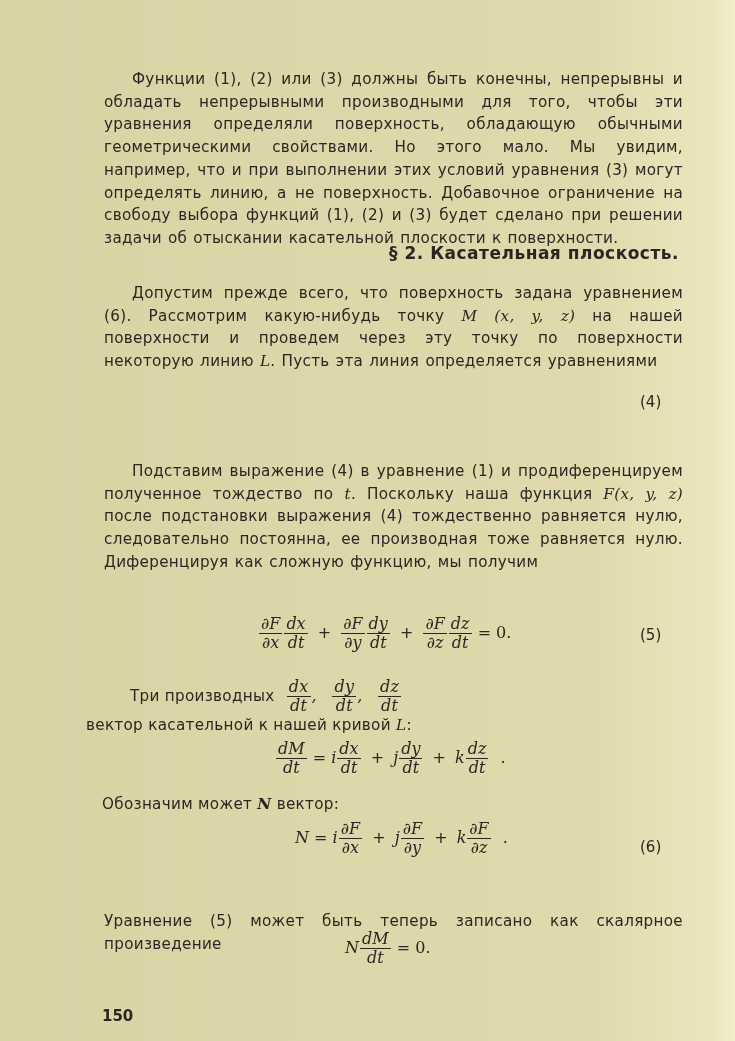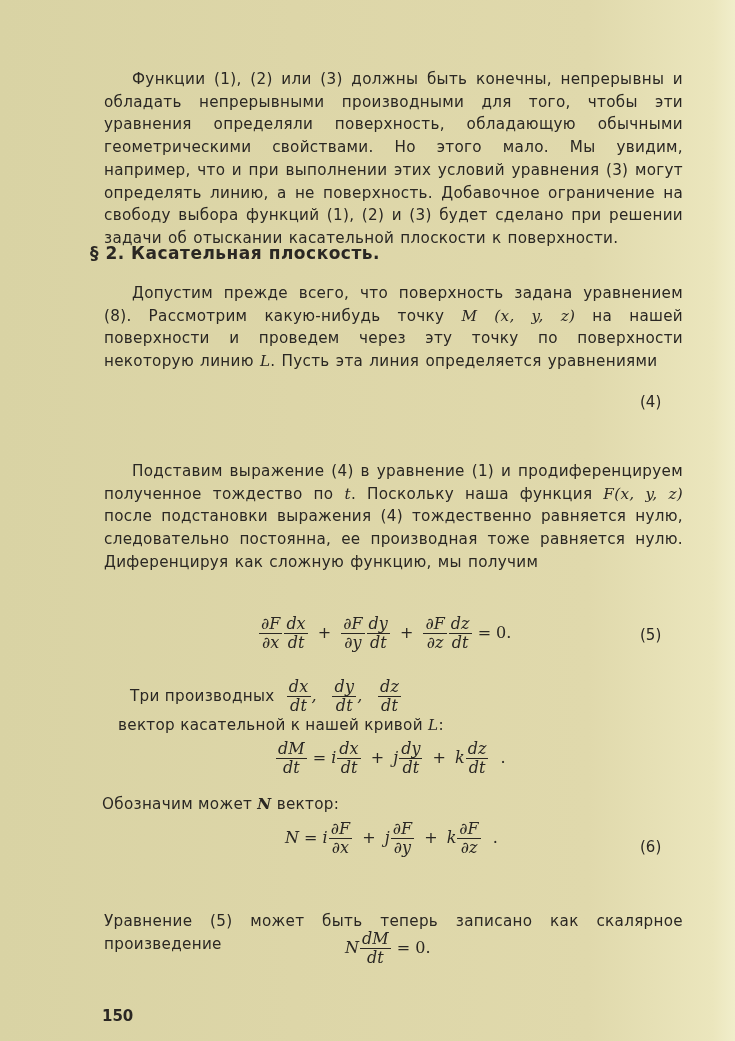--- a/index.html
+++ b/index.html
@@ -18,22 +18,22 @@
     font-family: "DejaVu Sans", sans-serif;
     font-size: 15.2px;
     line-height: 22.7px;
     text-align: justify;
     letter-spacing: 0.3px;
     word-spacing: 1px;
   }
   .text-block p { margin: 2px; text-indent: 28px; }
   .text-block p.noindent { text-indent: 0; }
   .heading {
-    position: absolute; left: 90px; width: 583px; top: 243px;
-    text-align: left;
+    position: absolute; left: 96px; width: 583px; top: 243px;
+    text-align: right;
     font-family: "DejaVu Sans", sans-serif;
     font-weight: bold;
     font-size: 17px;
     letter-spacing: 0.5px;
   }
   .it { font-family: "DejaVu Serif", serif; font-style: italic; }
   .formula {
     position: absolute;
     font-family: "DejaVu Serif", serif;
     font-style: italic;
@@ -61,21 +61,21 @@
 
 <div class="page">
 
   <div class="text-block" style="top:66px;">
     <p>Функции (1), (2) или (3) должны быть конечны, непрерывны и обладать непрерывными производными для того, чтобы эти уравнения определяли поверхность, обладающую обычными геометрическими свойствами. Но этого мало. Мы увидим, например, что и при выполнении этих условий уравнения (3) могут определять линию, а не поверхность. Добавочное ограничение на свободу выбора функций (1), (2) и (3) будет сделано при решении задачи об отыскании касательной плоскости к поверхности.</p>
   </div>
 
   <div class="heading">§ 2. Касательная плоскость.</div>
 
   <div class="text-block" style="top:280px;">
-    <p><span>Допустим прежде всего, что поверхность задана уравнением (8). Рассмотрим какую-нибудь точку </span><span class="it">M (x, y, z)</span><span> на нашей поверхности и проведем через эту точку по поверхности некоторую линию </span><span class="it">L</span><span>. Пусть эта линия определяется уравнениями</span></p>
+    <p><span>Допустим прежде всего, что поверхность задана уравнением (6). Рассмотрим какую-нибудь точку </span><span class="it">M (x, y, z)</span><span> на нашей поверхности и проведем через эту точку по поверхности некоторую линию </span><span class="it">L</span><span>. Пусть эта линия определяется уравнениями</span></p>
   </div>
 
   <div class="eqnum" style="top:393px;">(4)</div>
 
   <div class="text-block" style="top:458px;">
     <p><span>Подставим выражение (4) в уравнение (1) и продиференцируем полученное тождество по </span><span class="it">t</span><span>. Поскольку наша функция </span><span class="it">F(x, y, z)</span><span> после подстановки выражения (4) тождественно равняется нулю, следовательно постоянна, ее производная тоже равняется нулю. Диференцируя как сложную функцию, мы получим</span></p>
   </div>
 
   <div class="formula" style="left:258px; top:615px;">
     <span class="frac">
@@ -115,21 +115,21 @@
       <span class="frac" style="margin-left:10px;">
           <span class="num">dy</span>
           <span class="den">dt</span>
         </span>,
       <span class="frac" style="margin-left:10px;">
           <span class="num">dz</span>
           <span class="den">dt</span>
         </span>
     </span>
   </div>
-  <div style="position:absolute; left:118px; top:716px; font-family:'DejaVu Sans',sans-serif; font-size:15.2px; letter-spacing:0.3px; white-space:nowrap;">
+  <div style="position:absolute; left:86px; top:716px; font-family:'DejaVu Sans',sans-serif; font-size:15.2px; letter-spacing:0.3px; white-space:nowrap;">
     <span>вектор касательной к нашей кривой </span><span class="it">L</span><span>:</span>
   </div>
 
   <div class="formula" style="left:275px; top:740px;">
     <span class="frac">
         <span class="num">dM</span>
         <span class="den">dt</span>
       </span>
     <span class="up">=</span>
     <span>i</span><span class="frac">
@@ -146,21 +146,21 @@
         <span class="num">dz</span>
         <span class="den">dt</span>
       </span>
     <span class="up" style="margin-left:6px;">.</span>
   </div>
 
   <div style="position:absolute; left:102px; top:795px; font-family:'DejaVu Sans',sans-serif; font-size:15.2px; letter-spacing:0.3px; white-space:nowrap;">
     <span>Обозначим может </span><span class="it" style="font-weight:bold;">N</span><span> вектор:</span>
   </div>
 
-  <div class="formula" style="left:285px; top:820px;">
+  <div class="formula" style="left:295px; top:820px;">
     <span>N</span>
     <span class="up">=</span>
     <span>i</span><span class="frac">
         <span class="num">∂F</span>
         <span class="den">∂x</span>
       </span>
     <span class="op">+</span>
     <span>j</span><span class="frac">
         <span class="num">∂F</span>
         <span class="den">∂y</span>

